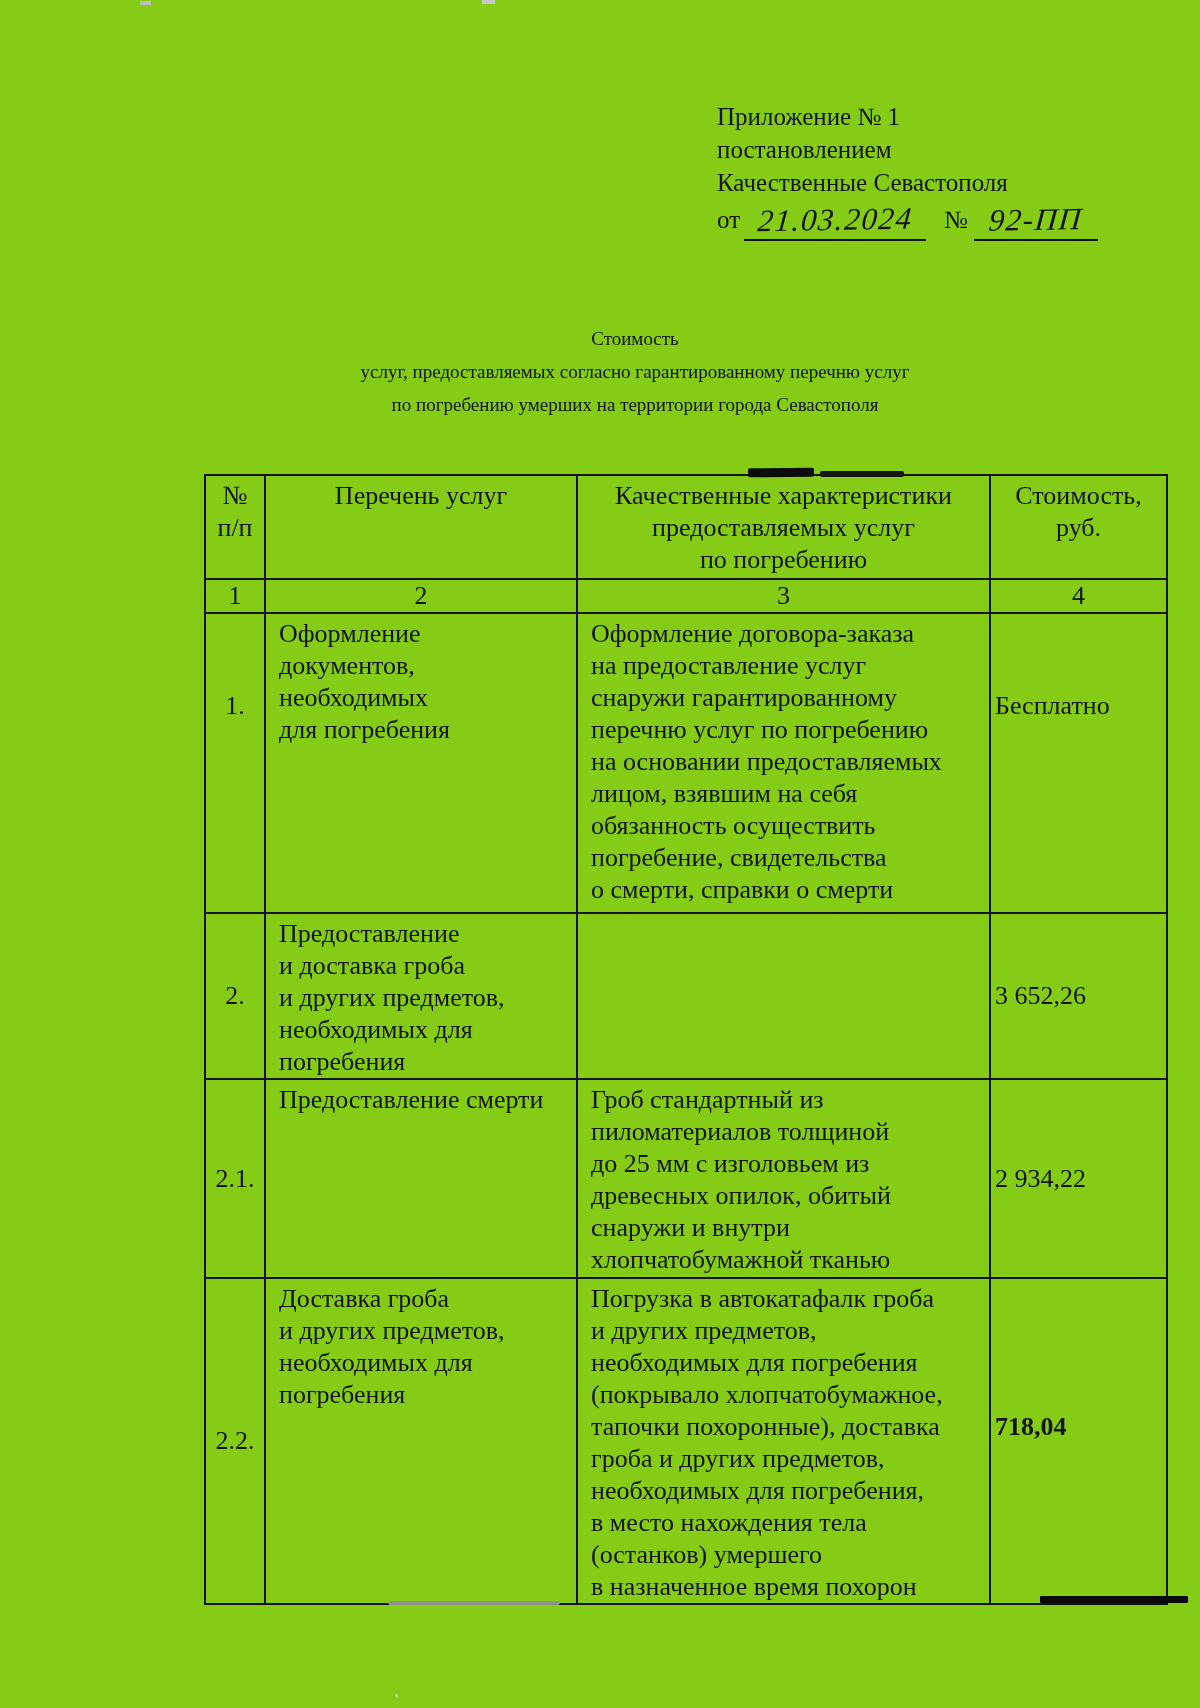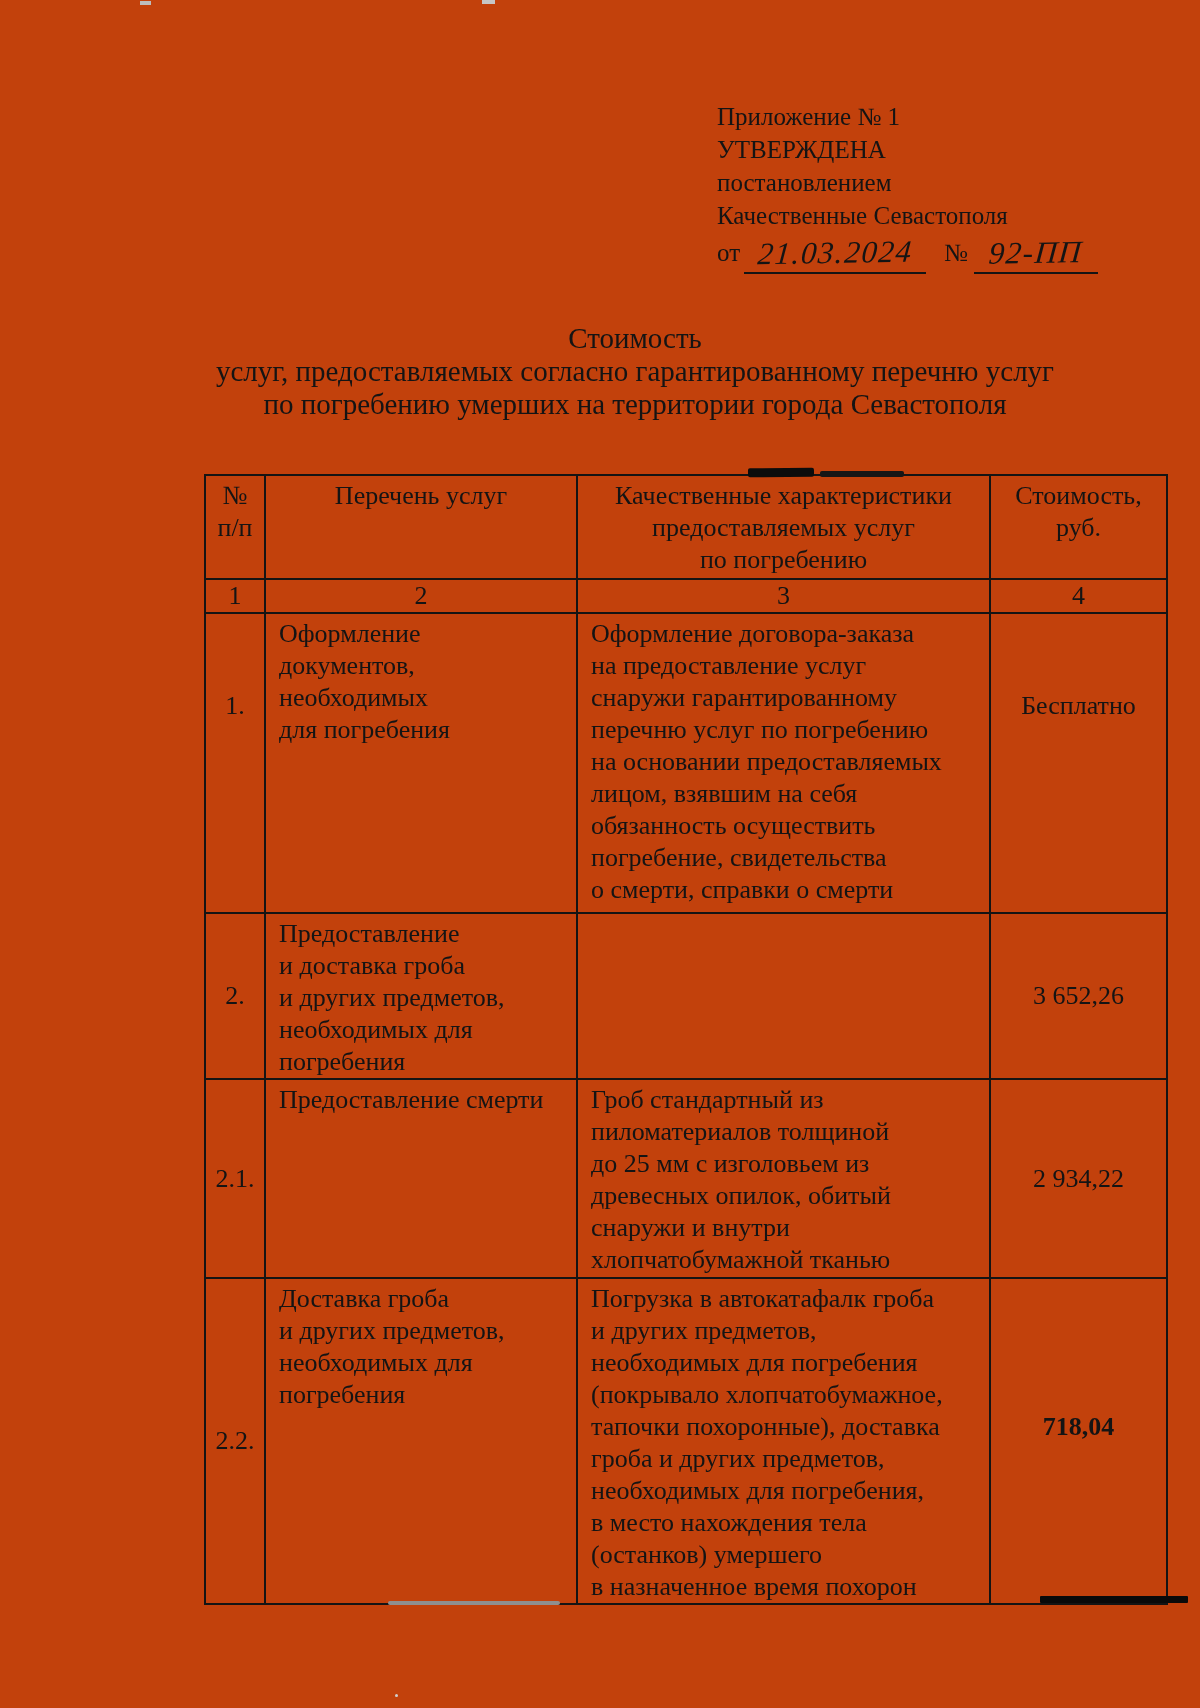--- a/index.html
+++ b/index.html
@@ -4,21 +4,21 @@
 <style>
   html, body {
     margin: 0;
     padding: 0;
     background: #ffffff;
   }
   .page {
     position: relative;
     width: 1200px;
     height: 1708px;
-    background: #c2410c;
+    background: #84cc16;
     overflow: hidden;
     font-family: "Liberation Serif", "DejaVu Serif", serif;
     color: #141414;
   }
 
   
   .approval {
     position: absolute;
     left: 717px;
     top: 100px;
@@ -55,21 +55,21 @@
   }
   .no-sign { margin-left: 18px; }
 
   
   .doc-title {
     position: absolute;
     left: 70px;
     top: 322px;
     width: 1130px;
     text-align: center;
-    font-size: 29px;
+    font-size: 19px;
     line-height: 33px;
   }
 
   
   table.services {
     position: absolute;
     left: 204px;
     top: 474px;
     width: 962px;
     border-collapse: collapse;
@@ -107,21 +107,21 @@
     vertical-align: middle;
     padding: 0 2px;
   }
   td.c-service, td.c-char {
     text-align: left;
     vertical-align: top;
     padding: 4px 8px 0 13px;
     border-radius: 32px;
   }
   td.c-price {
-    text-align: center;
+    text-align: left;
     vertical-align: middle;
     padding: 0 4px;
   }
   tr.r-1 td.c-num, tr.r-1 td.c-price { padding-bottom: 115px; }
   tr.r-22 td.c-price { padding-bottom: 28px; font-weight: bold; }
 
   
   .artifact { position: absolute; pointer-events: none; }
   .a-top-smudge1 { left: 748px; top: 468px; width: 66px; height: 9px; background: #0c0c0c; transform: rotate(-0.6deg); border-radius: 2px; }
   .a-top-smudge2 { left: 820px; top: 471px; width: 84px; height: 6px; background: #161616; border-radius: 2px; }
@@ -131,21 +131,20 @@
   .a-speck2 { left: 482px; top: 0px; width: 13px; height: 4px; background: #c6c6c6; }
   .a-dot-bottom { left: 395px; top: 1694px; width: 3px; height: 3px; background: #cfcfcf; border-radius: 50%; }
 </style>
 </head>
 <body>
 
 <div class="page">
 
   <div class="approval">
     <span class="line">Приложение № 1</span>
-    <span class="line">УТВЕРЖДЕНА</span>
     <span class="line">постановлением</span>
     <span class="line">Качественные Севастополя</span>
     <span class="approval-sign-line">
       <span>от</span>
       <span class="hw-slot date"><span class="hw">21.03.2024</span></span>
       <span class="no-sign">№</span>
       <span class="hw-slot num"><span class="hw">92-ПП</span></span>
     </span>
   </div>
 

